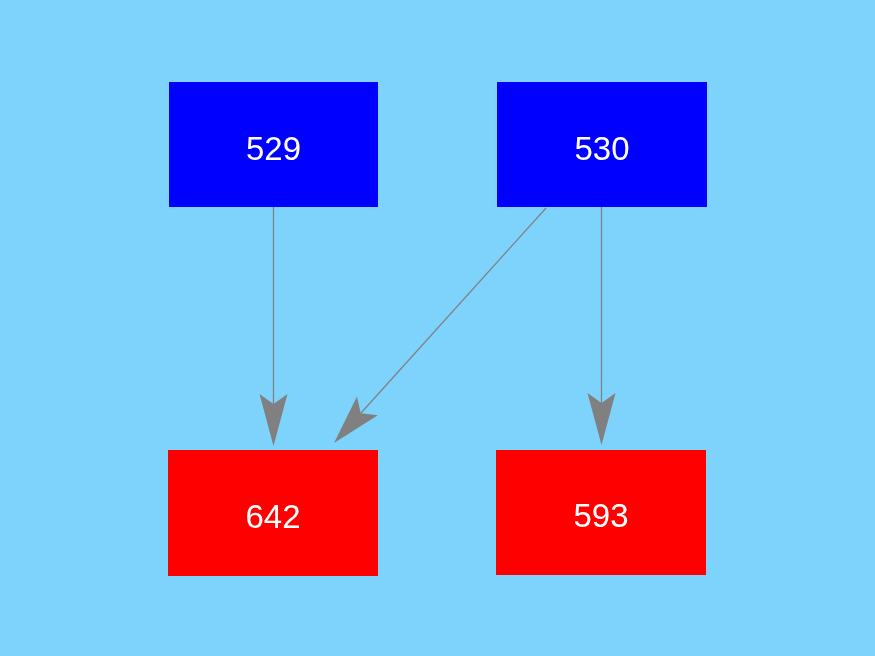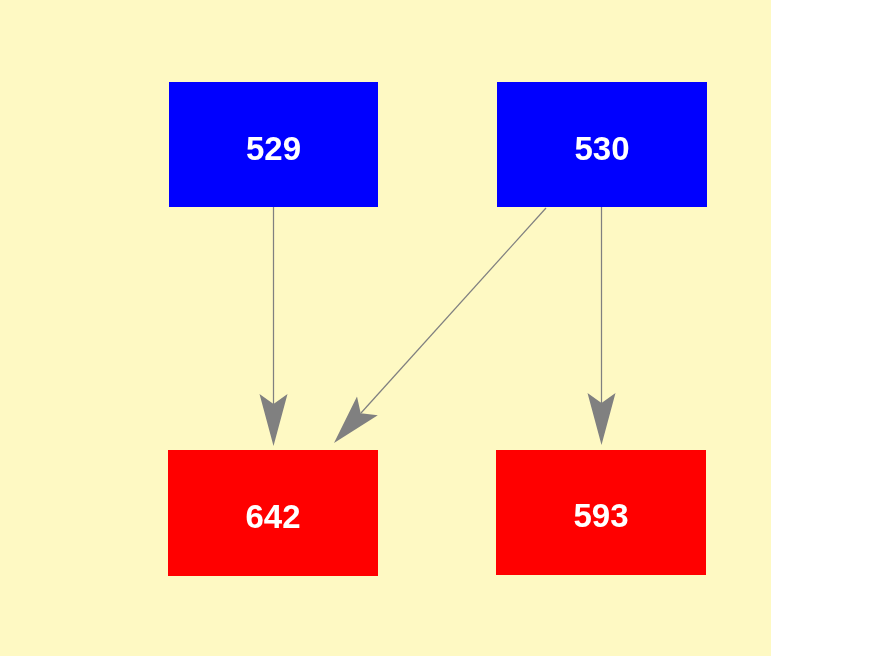--- a/index.html
+++ b/index.html
@@ -2,25 +2,24 @@
 <html><head>
 <meta charset="utf-8">
 <style>
   html, body {
     margin: 0;
     padding: 0;
     background: #ffffff;
   }
   .canvas-wrap {
     position: relative;
-    width: 771px;
+    width: 875px;
     height: 656px;
-    background: #fef9c3;
+    background: #7dd3fc;
     overflow: hidden;
-    font-weight: bold;
   }
   svg text {
     font-family: "Liberation Sans", "DejaVu Sans", sans-serif;
     font-size: 33px;
     text-anchor: middle;
   }
   svg line {
     stroke-width: 1.25;
   }
 </style>

